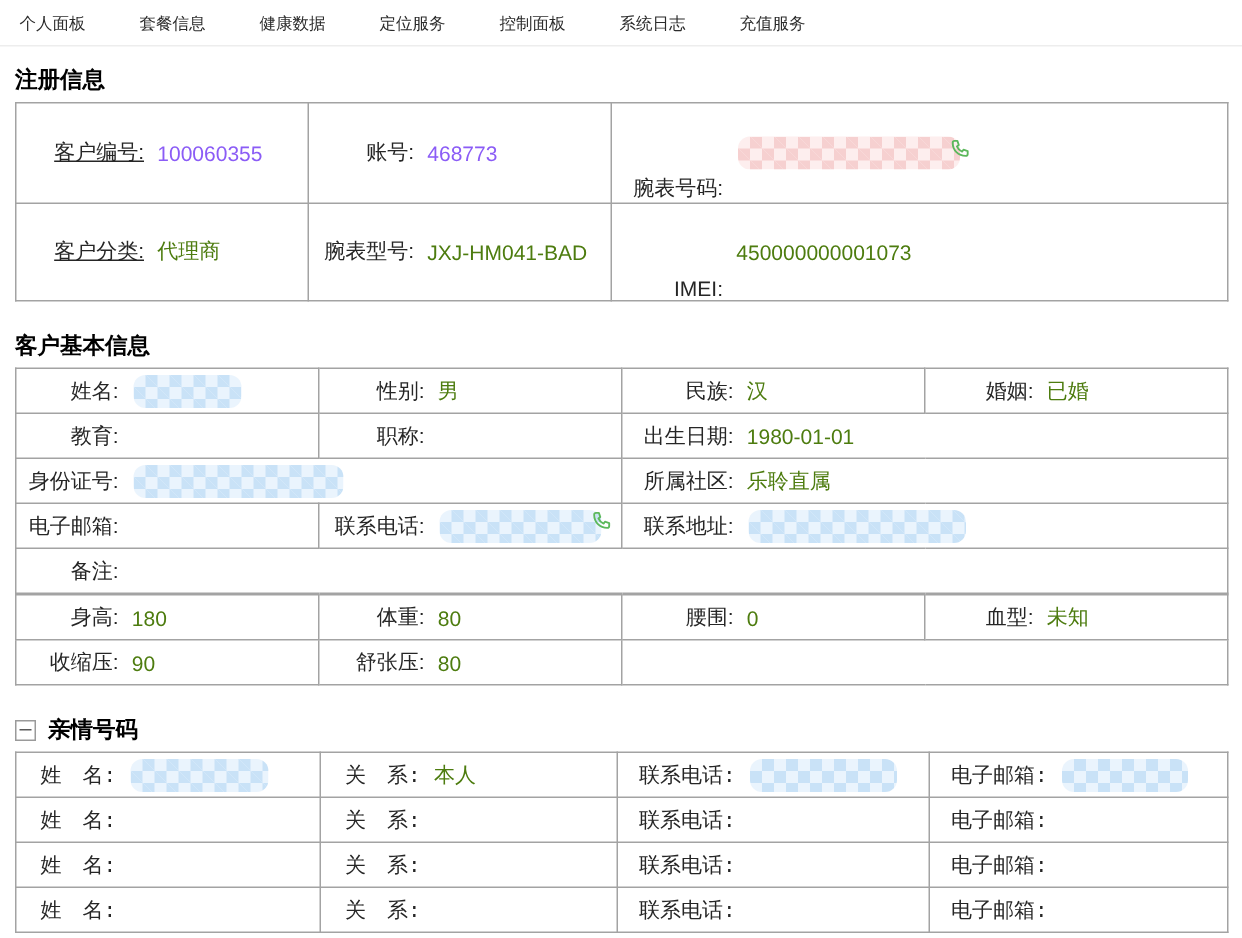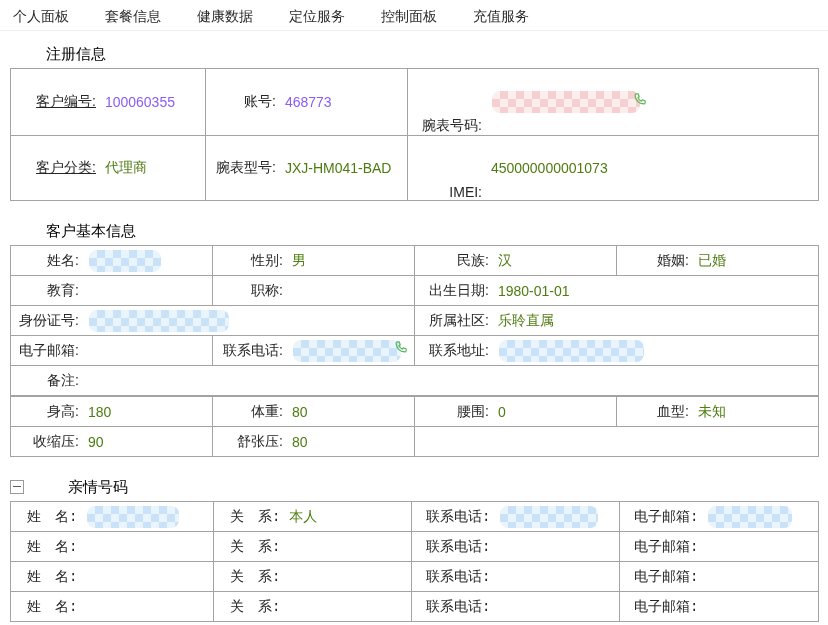--- a/index.html
+++ b/index.html
@@ -2,28 +2,28 @@
 <html><head>
 <meta charset="utf-8">
 <style>
   html,body{margin:0;padding:0;background:#fff;}
   body{width:828px;height:625px;overflow:hidden;
        font-family:"Liberation Sans","DejaVu Sans",sans-serif;
        color:#262626;-webkit-font-smoothing:antialiased;}
   
   .tabbar{display:flex;align-items:stretch;gap:18px;padding-left:4px;
           height:31px;border-bottom:1px solid #ededed;box-sizing:border-box;}
-  .tab{font-size:14px;color:#2b2b2b;padding:7px 9px 4px;cursor:pointer;
+  .tab{font-size:11px;color:#2b2b2b;padding:7px 9px 4px;cursor:pointer;
        border-bottom:2px solid transparent;white-space:nowrap;line-height:18px;}
   .tab.active{color:#3e8ed8;border-bottom-color:#5599d6;}
   
   .content{padding:0 10px;}
   .sec{display:flex;align-items:center;gap:8px;margin:21px 0 6px;}
   .sec.first{margin-top:14px;}
-  .sec .t{font-size:15px;font-weight:normal;color:#000;line-height:17px;margin-left:36px;}
+  .sec .t{font-size:15px;font-weight:bold;color:#000;line-height:17px;}
   .collapse{width:12px;height:12px;border:1px solid #9a9a9a;position:relative;
             display:inline-block;background:#fff;cursor:pointer;flex:0 0 auto;}
   .collapse::after{content:"";position:absolute;left:2px;right:2px;top:5px;
                    border-top:1px solid #5a5a5a;}
   
   table{border-collapse:collapse;table-layout:fixed;width:808px;}
   td{border:1px solid #a3a3a3;height:29px;padding:0;font-size:14px;
      vertical-align:middle;white-space:nowrap;overflow:visible;}
   .lbl{display:inline-block;text-align:right;color:#262626;vertical-align:middle;}
   .val{margin-left:5px;vertical-align:middle;}
@@ -54,20 +54,21 @@
 </style>
 </head>
 <body>
 
 <nav class="tabbar">
   <div class="tab">个人面板</div>
   <div class="tab">套餐信息</div>
   <div class="tab">健康数据</div>
   <div class="tab">定位服务</div>
   <div class="tab">控制面板</div>
+  <div class="tab">系统日志</div>
   <div class="tab">充值服务</div>
 
 </nav>
 
 <main class="content">
 
   <div class="sec first">
     <span class="t">注册信息</span>
   </div>
   <table class="t1">

